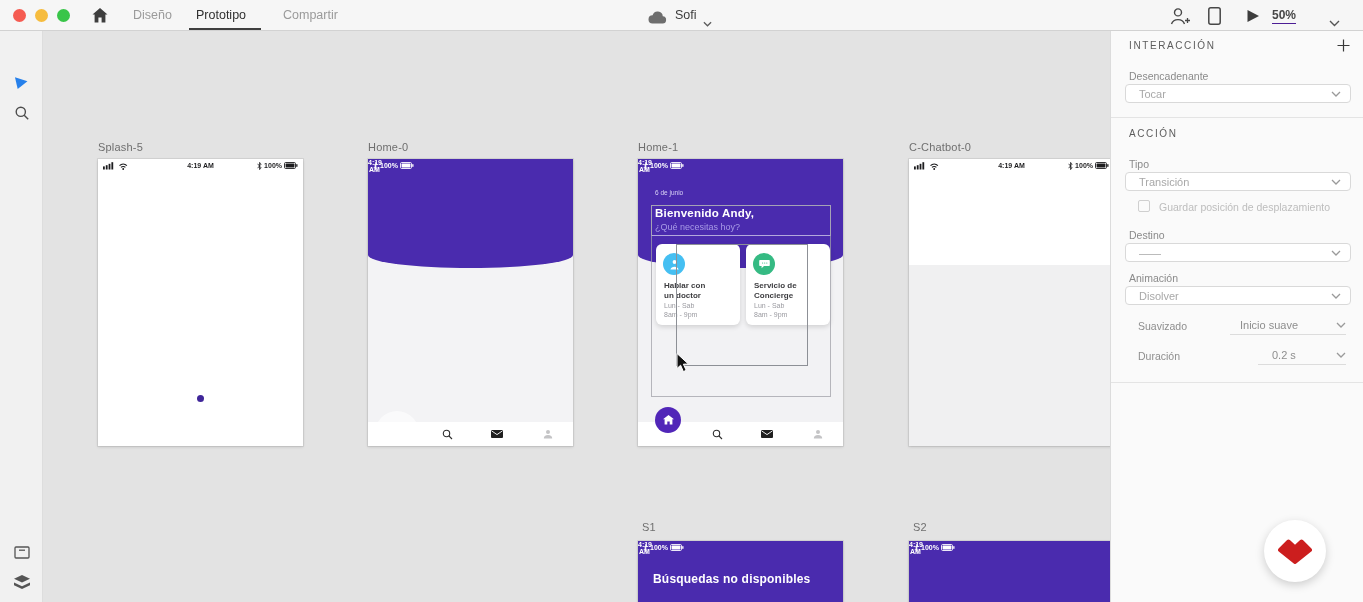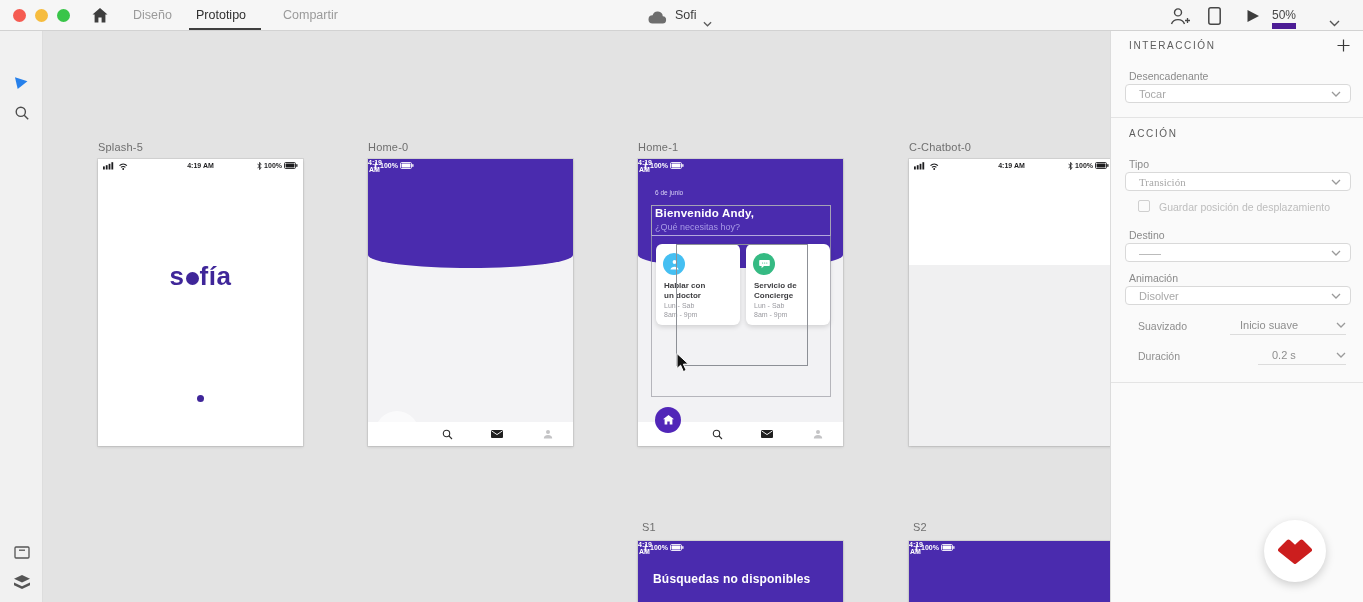--- a/index.html
+++ b/index.html
@@ -20,21 +20,21 @@
   .light{position:absolute;top:9px;width:13px;height:13px;border-radius:50%;}
   #light-close{left:13px;background:#f55b51;}
   #light-min{left:35px;background:#f6bc3e;}
   #light-max{left:57px;background:#39c549;}
   .tb-tab{position:absolute;top:0;height:31px;line-height:31px;font-size:12.5px;color:var(--dim);cursor:default;}
   .tb-tab.active{color:#2f2f2f;}
   #proto-underline{position:absolute;left:189px;top:28px;width:72px;height:2px;background:#3f3f3f;}
   .tb-ico{position:absolute;}
   #doc-name{position:absolute;left:675px;top:0;height:31px;line-height:31px;font-size:12.5px;color:var(--ink);}
   #zoom-ctl{position:absolute;left:1272px;top:0;height:31px;line-height:31px;font-size:12px;color:#474747;}
-  #zoom-ctl .zval{border-bottom:6px solid #4c1d95;padding-bottom:1px;}
+  #zoom-ctl .zval{border-bottom:1px solid #4c1d95;padding-bottom:1px;font-weight:bold;}
 
   
   #leftbar{position:absolute;left:0;top:31px;width:43px;height:571px;background:#F1F1F1;border-right:1px solid #DDDDDD;z-index:30;}
   .lt-ico{position:absolute;left:0;width:43px;text-align:center;}
 
   
   #canvas{position:absolute;left:43px;top:31px;width:1067px;height:571px;background:var(--canvas-bg);overflow:hidden;z-index:1;padding-left:12px;}
   .ab-title{position:absolute;font-size:11px;color:#6f6f6f;letter-spacing:.2px;}
   .artboard{position:absolute;width:205px;height:287px;background:#fff;box-shadow:0 0 0 1px rgba(0,0,0,.06),0 1px 3px rgba(0,0,0,.14);overflow:hidden;}
   .artboard.short{height:92px;}
@@ -207,21 +207,20 @@
             <path d="M0.6 1.8 L4.2 6 L2.5 7.6 L2.5 0.4 L4.2 2 L0.6 6.2" fill="none" stroke="currentColor" stroke-width="0.8"></path>
           </svg>
         <span>100%</span>
         <svg width="14" height="7" viewBox="0 0 14 7">
             <rect x="0.5" y="0.5" width="11" height="6" rx="1.2" fill="none" stroke="currentColor" stroke-width="0.9"></rect>
             <rect x="1.6" y="1.6" width="8.8" height="3.8" rx="0.6" fill="currentColor"></rect>
             <rect x="12.2" y="2.2" width="1.3" height="2.6" fill="currentColor"></rect>
           </svg>
       </span>
     </div>
-    <div class="splash-logo"><span>s</span><span class="logo-dot"></span><span>fía</span></div>
     <div class="load-dot"></div>
   </div>
 
   <div class="artboard" style="left:325px;top:128px;">
     <div class="phone-body"></div>
     <div class="purple-head"></div>
     <div class="statusbar light">
       <svg width="26" height="9" viewBox="0 0 26 9">
         <rect x="0" y="5.4" width="1.8" height="3.1" fill="currentColor"></rect>
           <rect x="2.8" y="4.2" width="1.8" height="4.3" fill="currentColor"></rect>
@@ -467,21 +466,21 @@
     <svg class="chev" width="10" height="6" viewBox="0 0 10 6">
         <path d="M1 1 L5 5 L9 1" fill="none" stroke="currentColor" stroke-width="1.3"></path>
       </svg>
   </div>
 
   <div class="p-divider" style="top:86px;"></div>
 
   <span class="p-header" style="top:97px;">ACCIÓN</span>
 
   <span class="p-label" style="top:127px;">Tipo</span>
-  <div class="drop" style="top:141px;font-family:Liberation Serif, serif;">
+  <div class="drop" style="top:141px;">
     <span class="drop-val">Transición</span>
     <svg class="chev" width="10" height="6" viewBox="0 0 10 6">
         <path d="M1 1 L5 5 L9 1" fill="none" stroke="currentColor" stroke-width="1.3"></path>
       </svg>
   </div>
 
   <div class="chk" style="top:169px;"></div>
   <span class="chk-lbl" style="top:170px;">Guardar posición de desplazamiento</span>
 
   <span class="p-label" style="top:198px;">Destino</span>

